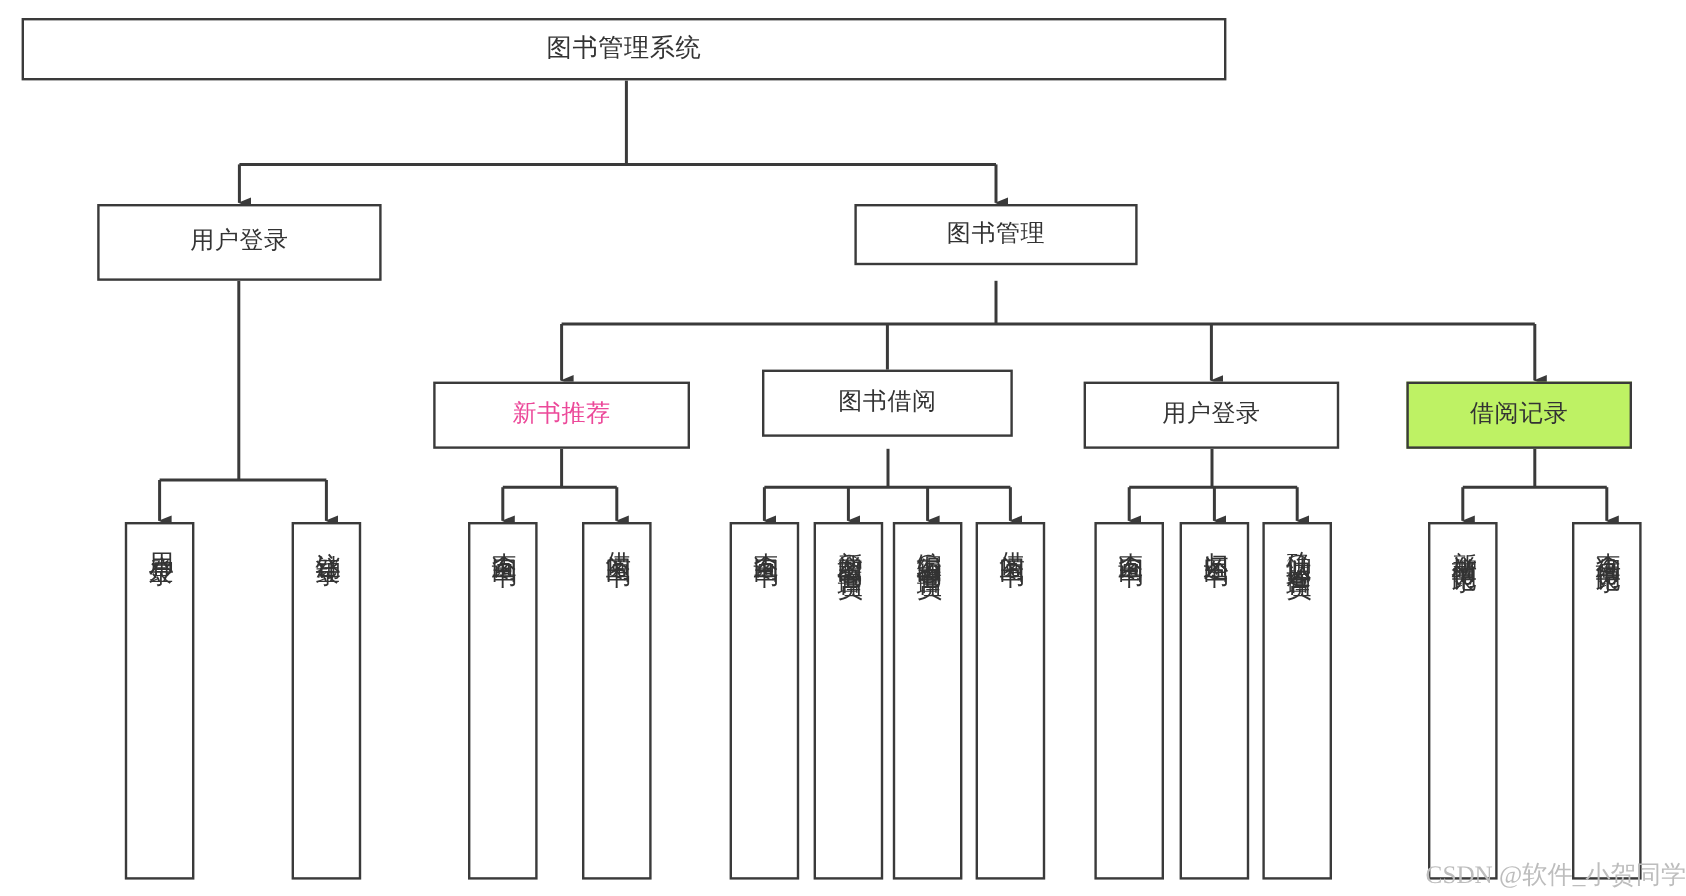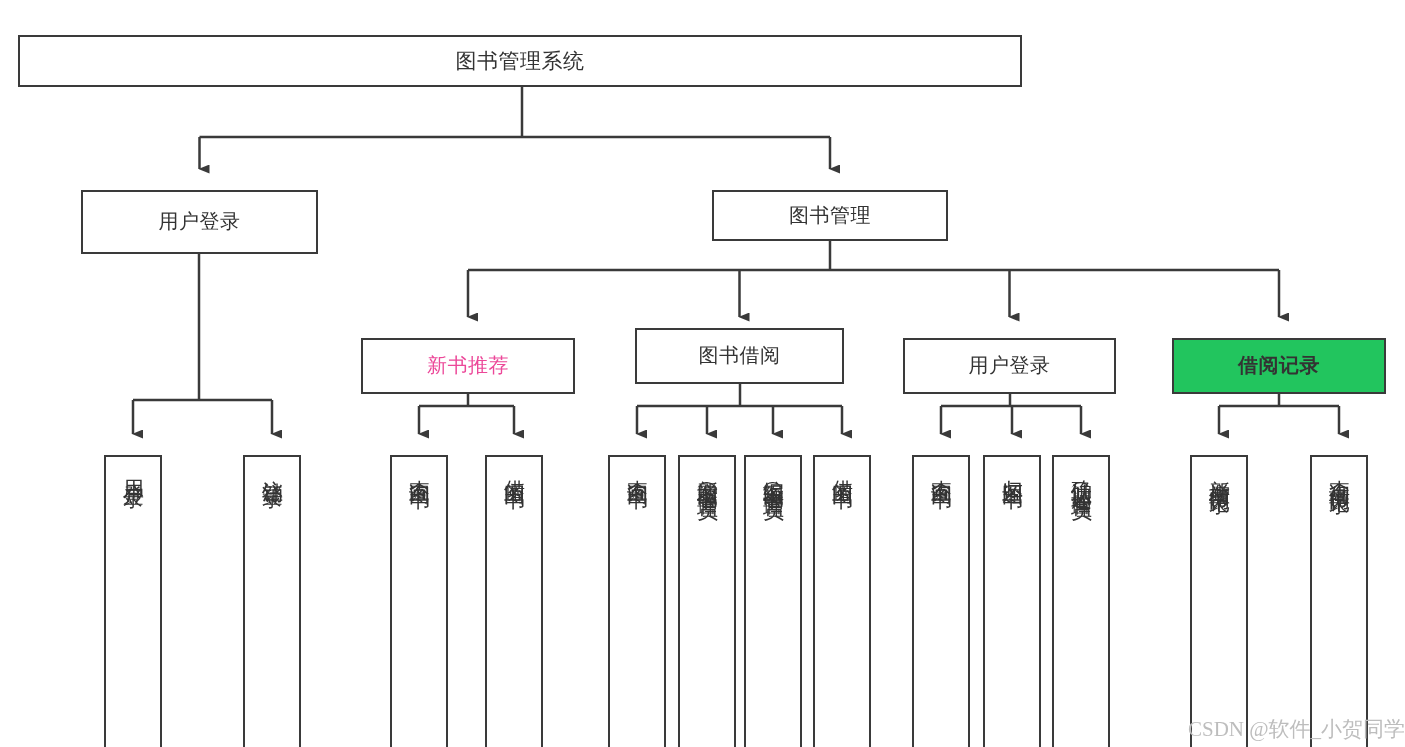--- a/index.html
+++ b/index.html
@@ -27,21 +27,20 @@
   }
   .node-box {
     position: absolute;
     box-sizing: border-box;
     border: 2px solid #4d7c0f;
     background: #ffffff;
     display: flex;
     align-items: center;
     justify-content: center;
     overflow: hidden;
-    margin-top: 20px;
   }
   .node-label {
     color: #333333;
     line-height: 1.18;
     text-align: center;
     white-space: nowrap;
     letter-spacing: 0.5px;
   }
   .node-box.horizontal .node-label {
     writing-mode: horizontal-tb;
@@ -125,21 +124,21 @@
       </div>
       <div class="node-box horizontal" style="left: 361px; top: 318px; width: 214px; height: 56px; border-color: rgb(58, 58, 58); background: rgb(255, 255, 255);">
         <span class="node-label" style="font-size: 20px; color: #ec4899;">新书推荐</span>
       </div>
       <div class="node-box horizontal" style="left: 635px; top: 308px; width: 209px; height: 56px; border-color: rgb(58, 58, 58); background: rgb(255, 255, 255);">
         <span class="node-label" style="font-size: 20px; color: rgb(51, 51, 51);">图书借阅</span>
       </div>
       <div class="node-box horizontal" style="left: 903px; top: 318px; width: 213px; height: 56px; border-color: rgb(58, 58, 58); background: rgb(255, 255, 255);">
         <span class="node-label" style="font-size: 20px; color: rgb(51, 51, 51);">用户登录</span>
       </div>
-      <div class="node-box horizontal" style="left: 1172px; top: 318px; width: 214px; height: 56px; border-color: rgb(58, 58, 58); background: #22c55e; font-weight: bold;">
+      <div class="node-box horizontal" style="left: 1172px; top: 318px; width: 188px; height: 56px; border-color: rgb(58, 58, 58); background: #bef264;">
         <span class="node-label" style="font-size: 20px; color: rgb(51, 51, 51);">借阅记录</span>
       </div>
       <div class="node-box vertical" style="left: 104px; top: 435px; width: 58px; height: 298px; border-color: rgb(58, 58, 58); background: rgb(255, 255, 255);">
         <span class="node-label" style="font-size: 21px; color: rgb(51, 51, 51);">用户登录</span>
       </div>
       <div class="node-box vertical" style="left: 243px; top: 435px; width: 58px; height: 298px; border-color: rgb(58, 58, 58); background: rgb(255, 255, 255);">
         <span class="node-label" style="font-size: 21px; color: rgb(51, 51, 51);">注销登录</span>
       </div>
       <div class="node-box vertical" style="left: 390px; top: 435px; width: 58px; height: 298px; border-color: rgb(58, 58, 58); background: rgb(255, 255, 255);">
         <span class="node-label" style="font-size: 21px; color: rgb(51, 51, 51);">查询图书</span>

